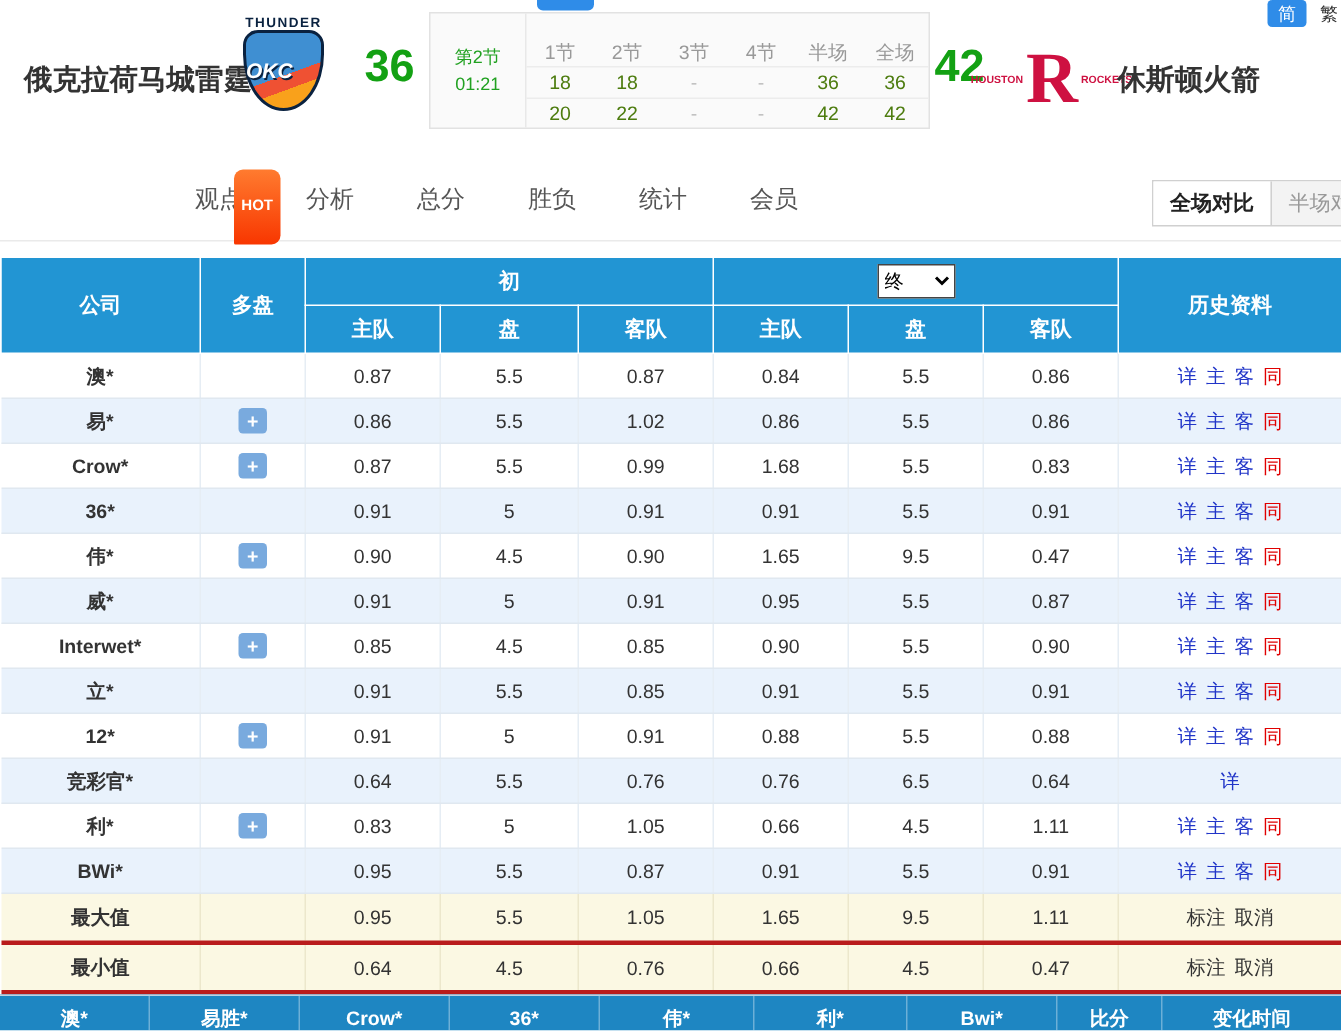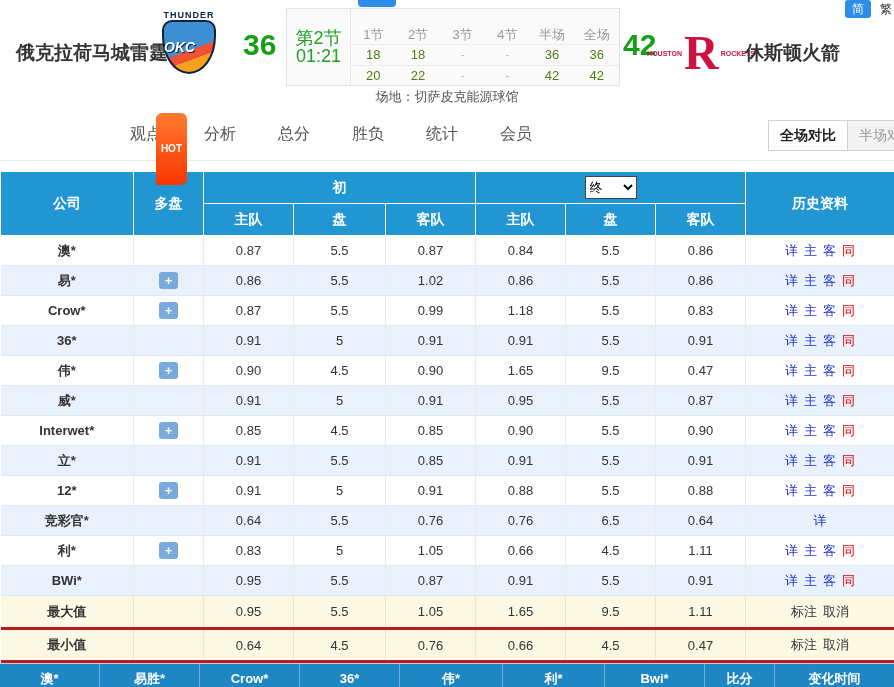--- a/index.html
+++ b/index.html
@@ -21,41 +21,41 @@
       background:linear-gradient(160deg,#3f8fd2 55%,#ef5133 55%,#ef5133 70%,#f9a11b 70%);
       border:2px solid #0a2240; border-radius:10px 10px 50% 50%/10px 10px 70% 70%;
       display:flex; align-items:center; }
   .logo-thunder .shield span { color:#fff; font-weight:bold; font-size:14px; font-style:italic; text-shadow:1px 1px 0 #0a2240; }
 
   .logo-rockets { position:absolute; left:660px; top:22px; width:82px; height:62px; display:flex; align-items:center; justify-content:center; color:#ce1141; }
   .logo-rockets .side { font-size:7px; font-weight:bold; letter-spacing:0; }
   .logo-rockets .bigR { font-family:"Liberation Serif","DejaVu Serif",serif; font-size:48px; font-weight:bold; line-height:52px; padding:0 2px; }
 
   .quarter-box { position:absolute; left:286px; top:8px; width:334px; height:78px; background:#fafafa; border:1px solid #e2e2e2; display:flex; }
-  .qclock { width:64px; border-right:1px solid #e8e8e8; display:flex; flex-direction:column; align-items:center; justify-content:center; color:#21a121; font-size:18px; line-height:18px; }
+  .qclock { width:64px; border-right:1px solid #e8e8e8; display:flex; flex-direction:column; align-items:center; justify-content:center; color:#21a121; font-size:12px; line-height:18px; }
   .qgrid { flex:1; display:flex; flex-direction:column;margin-top:16px; }
   .qrow { flex:1; display:flex; align-items:center; border-bottom:1px solid #ececec; }
   .qrow:last-child { border-bottom:none; }
   .qcell { flex:1; text-align:center; font-size:13px; color:#4d7c0f; }
   .qrow.qhead .qcell { color:#999; }
   .qcell.dim { color:#bfbfbf; }
 
   .top-pill { position:absolute; left:358px; top:0; width:38px; height:7px; background:#2f8ce8; border-radius:0 0 4px 4px; }
   .lang { position:absolute; right:2px; top:0; display:flex; gap:9px; align-items:flex-start; }
   .lang-simplified { background:#2f8ce8; color:#fff; font-size:12px; height:18px; line-height:18px; padding:0 7px; border-radius:3px; cursor:pointer; }
   .lang-traditional { color:#333; font-size:12px; height:18px; line-height:18px; cursor:pointer; }
 
   .venue { position:absolute; top:88px; width:100%; text-align:center; font-size:13px; color:#555; }
 
   
   .nav { position:relative; height:51px; border-bottom:1px solid #eaeaea; }
   .tabs { display:flex; padding-left:118px; gap:18px; height:100%; }
   .tab { position:relative; font-size:16px; color:#555; padding:0 12px; line-height:48px; height:51px; cursor:pointer; }
   .tab.active { color:#1d7fd4; font-weight:bold; border-bottom:3px solid #1d7fd4; }
-  .tab .badge { position:absolute; top:3px; right:-13px; background:linear-gradient(180deg,#ff7b2f,#f83600); color:#fff; font-size:10px; font-weight:bold; padding:12px 5px; border-radius:6px 6px 6px 1px; }
+  .tab .badge { position:absolute; top:3px; right:-13px; background:linear-gradient(180deg,#ff7b2f,#f83600); color:#fff; font-size:10px; font-weight:bold; padding:1px 5px; border-radius:6px 6px 6px 1px; }
   .toggle { position:absolute; left:768px; top:10px; display:flex; border:1px solid #d0d0d0; height:31px; }
   .toggle-btn { padding:0 11px; line-height:29px; font-size:14px; cursor:pointer; white-space:nowrap; }
   .toggle-btn.on { background:#fff; color:#222; font-weight:bold; }
   .toggle-btn.off { background:#f3f3f3; color:#999; border-left:1px solid #d0d0d0; }
 
   
   table.odds { width:894px; table-layout:fixed; border-collapse:collapse; margin-top:10px; }
   table.odds th { background:#2295d3; color:#fff; font-size:14px; font-weight:bold; height:32px; border:1px solid #fff; }
   table.odds td { height:30px; text-align:center; font-size:13px; color:#333; border-bottom:1px solid #e0e8f0; border-right:1px solid #e6edf4; }
   tr.alt td { background:#e9f2fc; }
@@ -130,21 +130,20 @@
       <span class="bigR">R</span>
       <span class="side">ROCKETS</span>
     </div>
     <div class="team-name away">休斯顿火箭</div>
 
     <div class="lang">
       <span class="lang-simplified">简</span>
       <span class="lang-traditional">繁</span>
     </div>
 
-    <div class="venue">场地：切萨皮克能源球馆</div>
   </div>
 
   <div class="nav">
     <div class="tabs">
         <div class="tab">观点<span class="badge">HOT</span></div>
         <div class="tab">分析</div>
         <div class="tab">总分</div>
         <div class="tab">胜负</div>
         <div class="tab">统计</div>
         <div class="tab">会员</div>
@@ -208,21 +207,21 @@
           <td>5.5</td>
           <td class="final-odd">0.86</td>
           <td class="hist"><span class="link">详</span><span class="link">主</span><span class="link">客</span><span class="same">同</span></td>
         </tr>
         <tr class="">
           <td class="company">Crow*</td>
           <td><span class="plus-btn">+</span></td>
           <td>0.87</td>
           <td>5.5</td>
           <td>0.99</td>
-          <td class="final-odd">1.18</td>
+          <td class="final-odd">1.68</td>
           <td>5.5</td>
           <td class="final-odd">0.83</td>
           <td class="hist"><span class="link">详</span><span class="link">主</span><span class="link">客</span><span class="same">同</span></td>
         </tr>
         <tr class="alt">
           <td class="company">36*</td>
           <td></td>
           <td>0.91</td>
           <td>5</td>
           <td>0.91</td>

